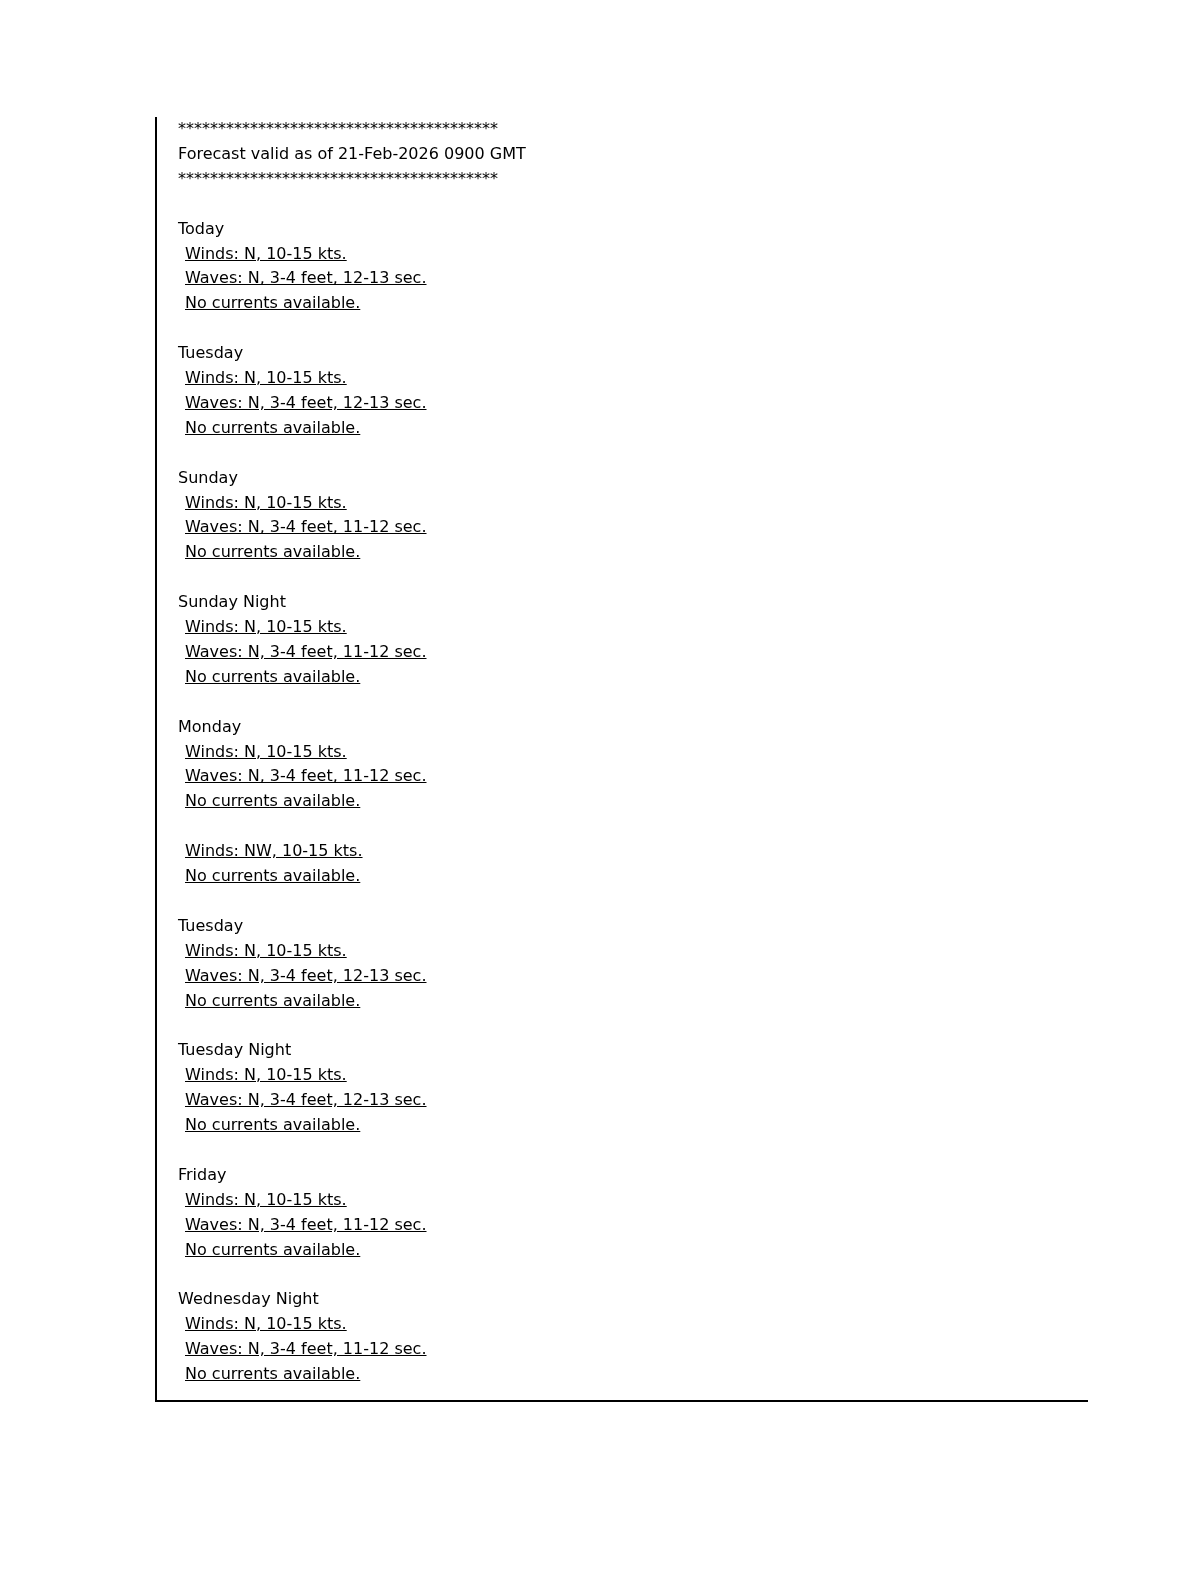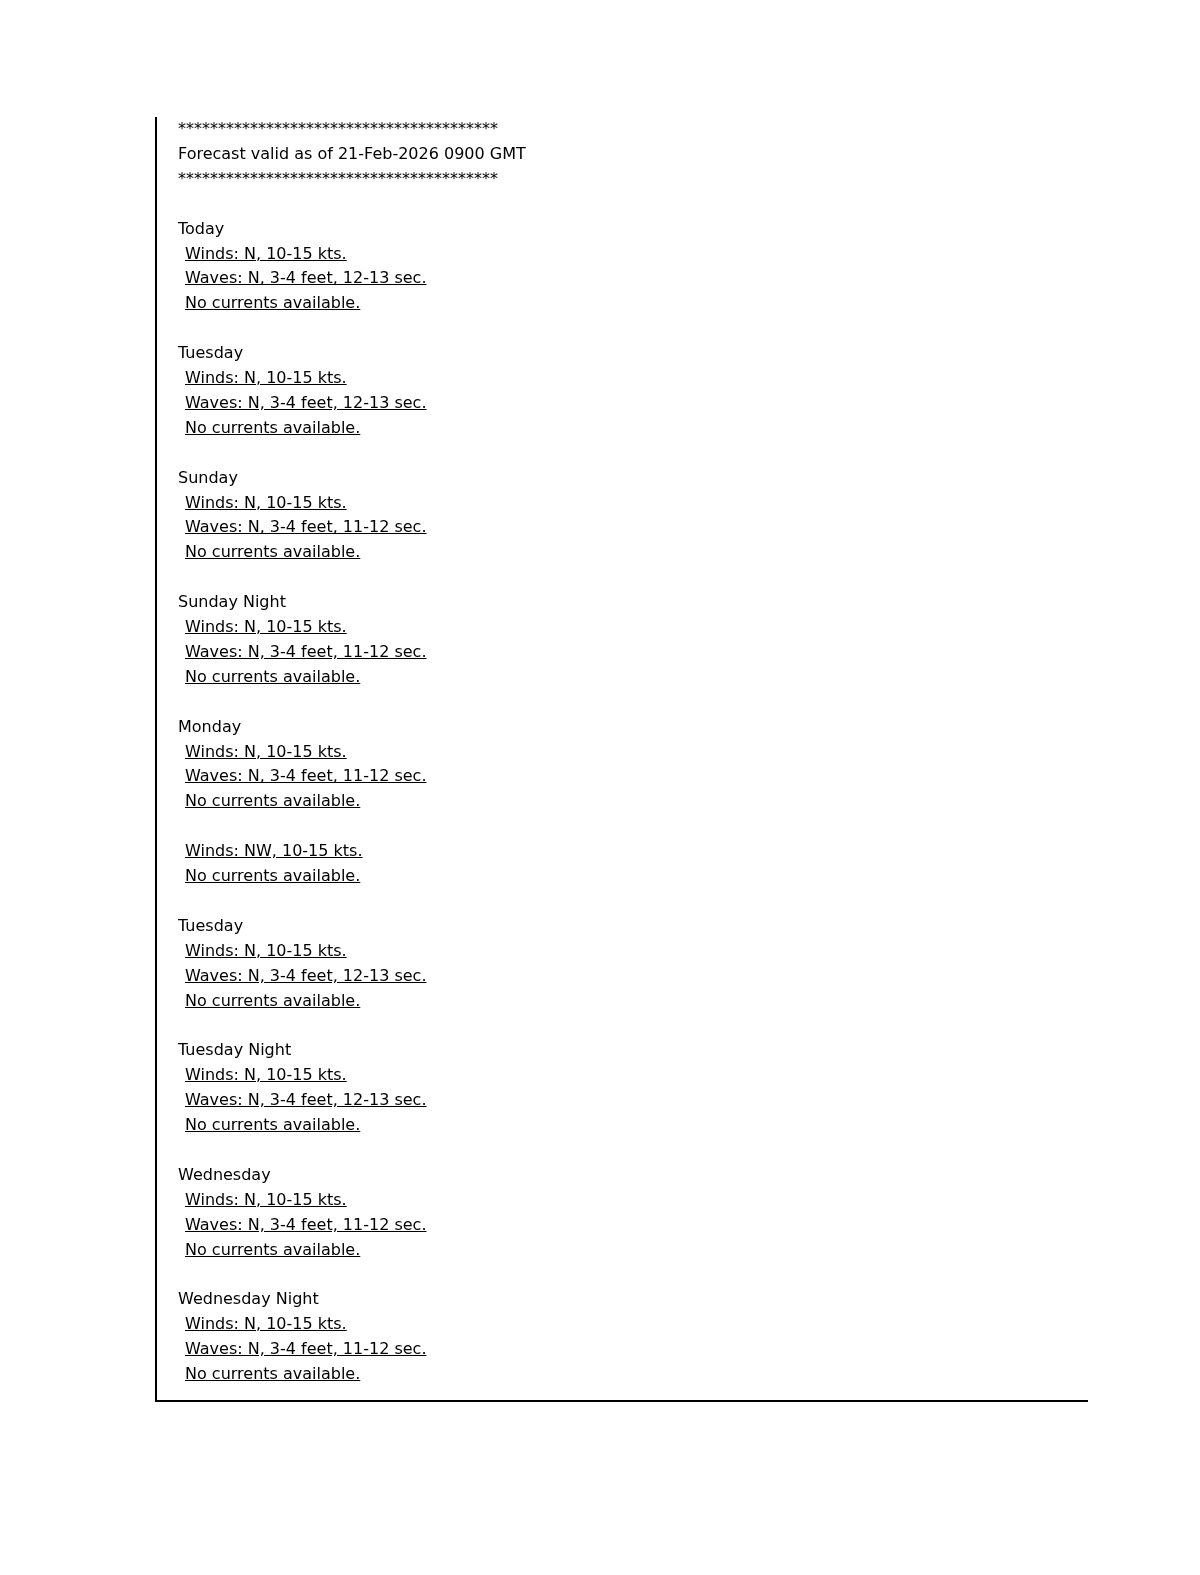--- a/index.html
+++ b/index.html
@@ -113,21 +113,21 @@
     </div>
 
     <div class="block">
       <div class="line">Tuesday Night</div>
       <div class="line indent">Winds: N, 10-15 kts.</div>
       <div class="line indent">Waves: N, 3-4 feet, 12-13 sec.</div>
       <div class="line indent">No currents available.</div>
     </div>
 
     <div class="block">
-      <div class="line">Wednesday</div>
+      <div class="line">Friday</div>
       <div class="line indent">Winds: N, 10-15 kts.</div>
       <div class="line indent">Waves: N, 3-4 feet, 11-12 sec.</div>
       <div class="line indent">No currents available.</div>
     </div>
 
     <div class="block">
       <div class="line">Wednesday Night</div>
       <div class="line indent">Winds: N, 10-15 kts.</div>
       <div class="line indent">Waves: N, 3-4 feet, 11-12 sec.</div>
       <div class="line indent">No currents available.</div>

